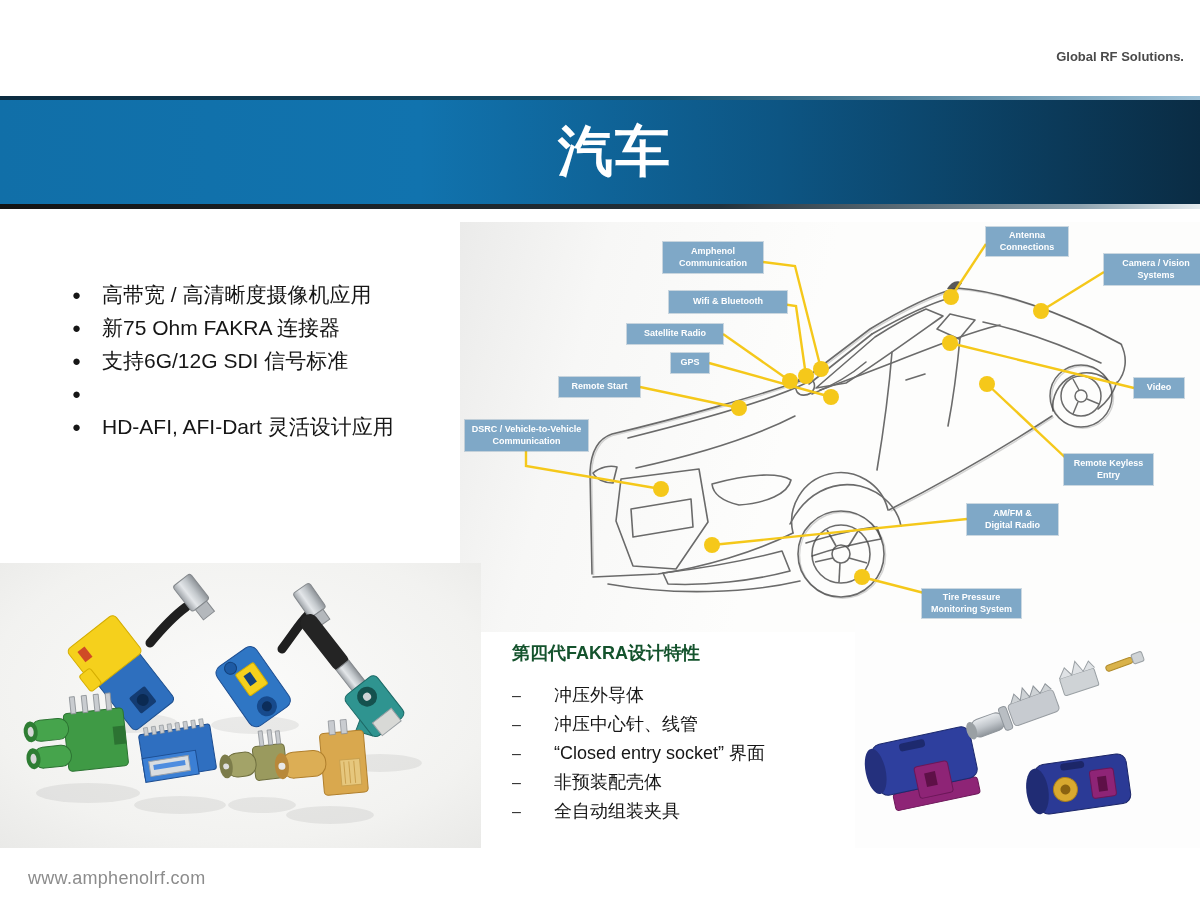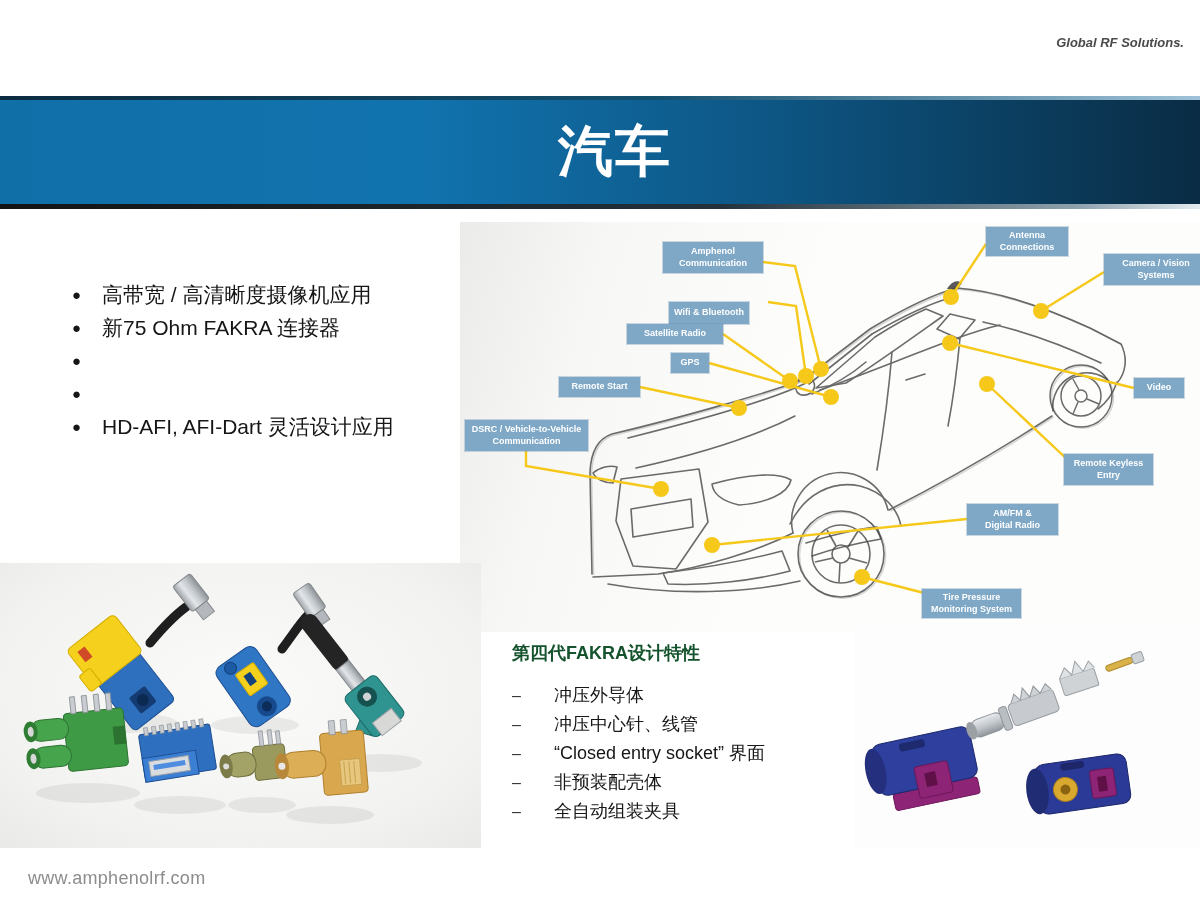--- a/index.html
+++ b/index.html
@@ -9,21 +9,21 @@
     position:relative; width:1200px; height:900px; background:#ffffff;
     overflow:hidden;
   }
 
   
   .logo { position:absolute; top:34px; right:16px; text-align:right; }
   .logo-line { font-size:37px; font-weight:800; letter-spacing:-1px; line-height:1; }
   .logo-brand { color:#0e5aa7; }
   .logo-reg { color:#0e5aa7; font-size:15px; vertical-align:18px; font-weight:700; }
   .logo-suffix { color:#ffd200; text-shadow:0 0 1px #e8b800; }
-  .logo-tagline { font-size:13px; font-weight:700; font-style:italic; color:#4a4a4a; margin-top:1px; }
+  .logo-tagline { font-size:13px; font-weight:700; color:#4a4a4a; margin-top:15px; }
 
   
   .header-band { position:absolute; left:0; top:96px; width:1200px; }
   .band-top { height:4px; background:linear-gradient(90deg,#0b2b40 0%,#14516f 55%,#9fc2d8 100%); }
   .band-main {
     height:104px; display:flex; align-items:center;
     background:linear-gradient(90deg,#1377b3 0%,#116fa8 0%,#1173ae 35%,#0d5583 65%,#0a2c44 100%);
     justify-content:center;
   }
   .band-bottom { height:5px; background:linear-gradient(90deg,#131313 0%,#23323c 60%,#8fa3af 90%,#e4ebef 100%); }
@@ -84,20 +84,21 @@
       <li>
           <span class="marker">●</span>
           <span>高带宽 / 高清晰度摄像机应用</span>
         </li>
       <li>
           <span class="marker">●</span>
           <span>新75 Ohm FAKRA 连接器</span>
         </li>
       <li>
           <span class="marker">●</span>
+          <span>支持6G/12G SDI 信号标准</span>
         </li>
       <li>
           <span class="marker">●</span>
         </li>
       <li>
           <span class="marker">●</span>
           <span>HD-AFI, AFI-Dart 灵活设计应用</span>
         </li>
     </ul>
   </div>
@@ -186,21 +187,21 @@
           <circle cx="581" cy="89" r="8"></circle>
           <circle cx="490" cy="121" r="8"></circle>
         <circle cx="527" cy="162" r="8"></circle>
           <circle cx="252" cy="323" r="8"></circle>
           <circle cx="402" cy="355" r="8"></circle>
       </g>
     </svg>
 
     <div class="callout" style="left:203px;top:20px;width:100px;height:31px">Amphenol
 Communication</div>
-    <div class="callout" style="left:209px;top:80px;width:80px;height:22px">Wifi &amp; Bluetooth</div>
+    <div class="callout" style="left:209px;top:69px;width:118px;height:22px">Wifi &amp; Bluetooth</div>
     <div class="callout" style="left:167px;top:102px;width:96px;height:20px">Satellite Radio</div>
     <div class="callout" style="left:211px;top:131px;width:38px;height:20px">GPS</div>
     <div class="callout" style="left:99px;top:155px;width:81px;height:20px">Remote Start</div>
     <div class="callout" style="left:5px;top:198px;width:123px;height:31px">DSRC / Vehicle-to-Vehicle
 Communication</div>
     <div class="callout" style="left:526px;top:5px;width:82px;height:29px">Antenna
 Connections</div>
     <div class="callout" style="left:644px;top:32px;width:104px;height:31px">Camera / Vision
 Systems</div>
     <div class="callout" style="left:674px;top:156px;width:50px;height:20px">Video</div>

